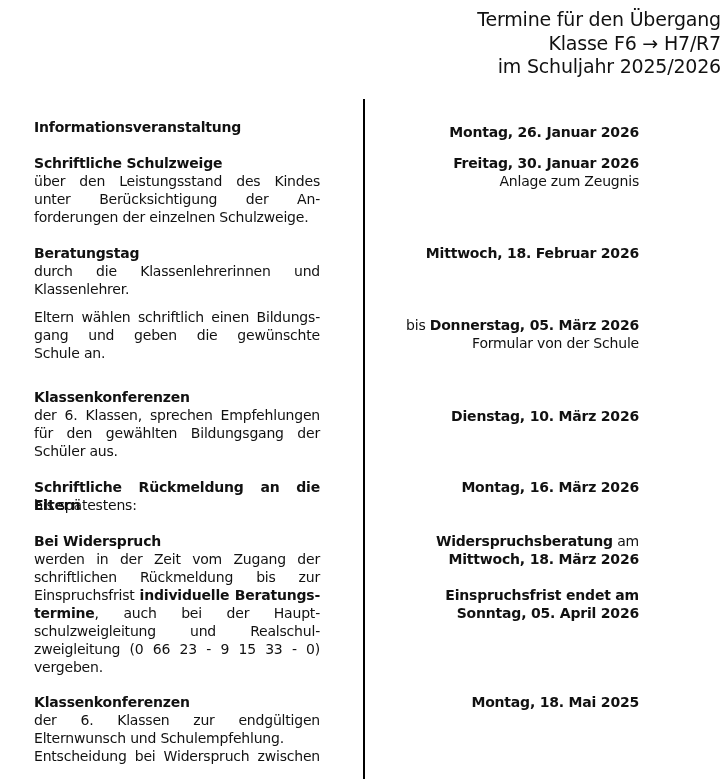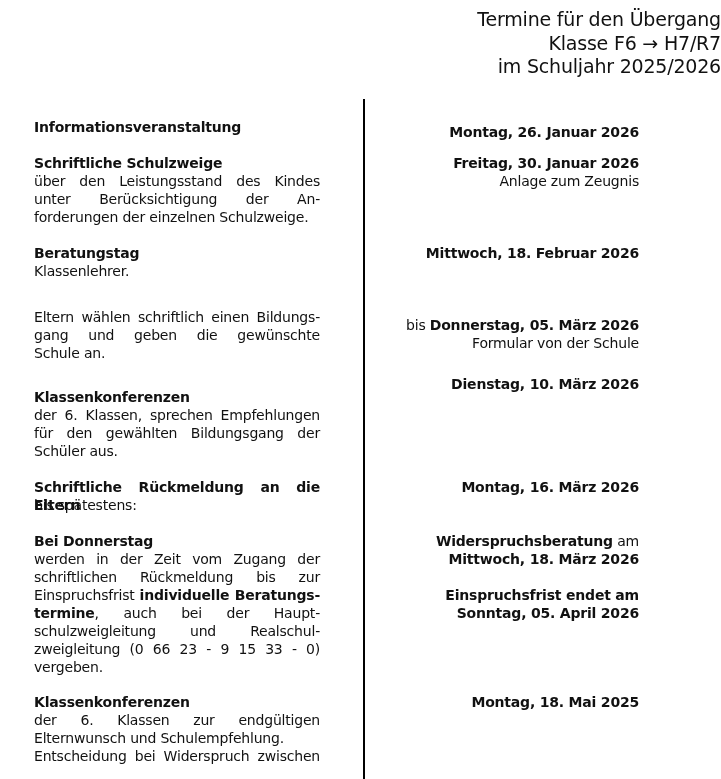--- a/index.html
+++ b/index.html
@@ -54,20 +54,21 @@
   <div class="line just">unter Berücksichtigung der An-</div>
   <div class="line lastline">forderungen der einzelnen Schulzweige.</div>
 </div>
 <div class="right" style="top:154px">
   <div class="line b">Freitag, 30. Januar 2026</div>
   <div class="line">Anlage zum Zeugnis</div>
 </div>
 
 <div class="left" style="top:244px">
   <div class="line b">Beratungstag</div>
+  <div class="line just">durch die Klassenlehrerinnen und</div>
   <div class="line lastline">Klassenlehrer.</div>
 </div>
 <div class="right" style="top:244px">
   <div class="line b">Mittwoch, 18. Februar 2026</div>
 </div>
 
 <div class="left" style="top:308px">
   <div class="line just">Eltern wählen schriftlich einen Bildungs-</div>
   <div class="line just">gang und geben die gewünschte</div>
   <div class="line lastline">Schule an.</div>
@@ -76,34 +77,34 @@
   <div class="line"><span>bis</span> <span class="b">Donnerstag, 05. März 2026</span></div>
   <div class="line">Formular von der Schule</div>
 </div>
 
 <div class="left" style="top:388px">
   <div class="line b">Klassenkonferenzen</div>
   <div class="line just">der 6. Klassen, sprechen Empfehlungen</div>
   <div class="line just">für den gewählten Bildungsgang der</div>
   <div class="line lastline">Schüler aus.</div>
 </div>
-<div class="right" style="top:375px">
+<div class="right" style="top:407px">
   <div class="line b">Dienstag, 10. März 2026</div>
 </div>
 
 <div class="left" style="top:478px">
   <div class="line b just">Schriftliche Rückmeldung an die Eltern</div>
   <div class="line lastline">bis spätestens:</div>
 </div>
 <div class="right" style="top:478px">
   <div class="line b">Montag, 16. März 2026</div>
 </div>
 
 <div class="left" style="top:532px">
-  <div class="line b">Bei Donnerstag</div>
+  <div class="line b">Bei Widerspruch</div>
   <div class="line just">werden in der Zeit vom Zugang der</div>
   <div class="line just">schriftlichen Rückmeldung bis zur</div>
   <div class="line just"><span>Einspruchsfrist</span> <span class="b">individuelle Beratungs-</span></div>
   <div class="line just"><span class="b">termine</span><span>, auch bei der Haupt-</span></div>
   <div class="line just">schulzweigleitung und Realschul-</div>
   <div class="line just">zweigleitung (0 66 23 - 9 15 33 - 0)</div>
   <div class="line lastline">vergeben.</div>
 </div>
 <div class="right" style="top:532px">
   <div class="line"><span class="b">Widerspruchsberatung</span><span> am</span></div>

